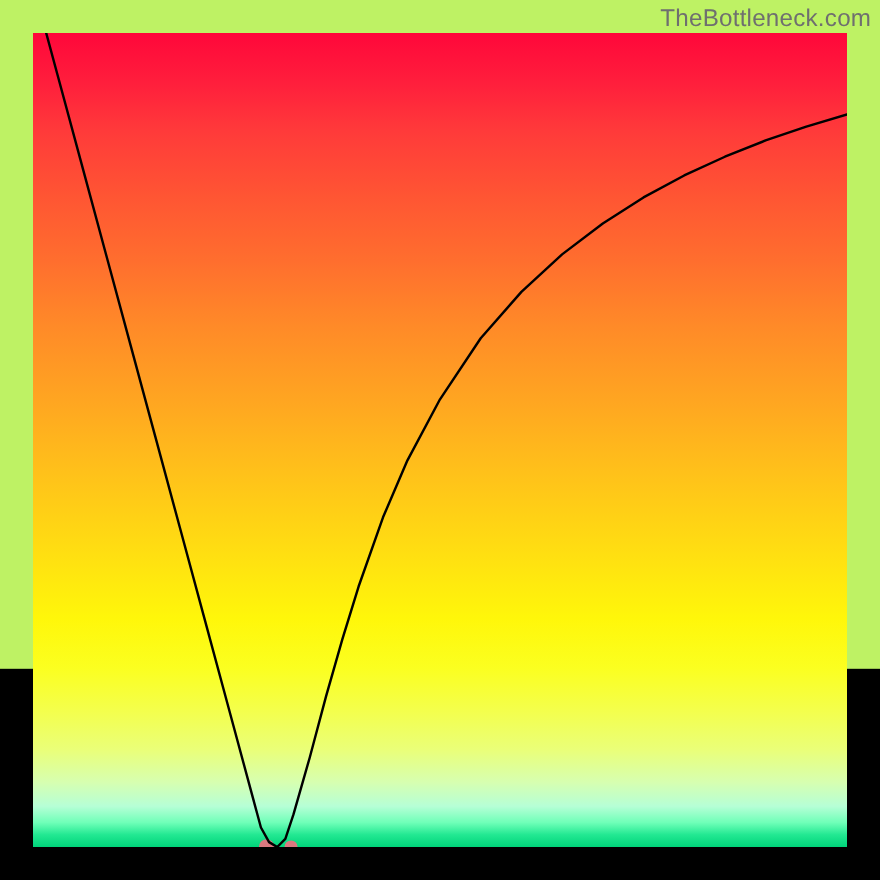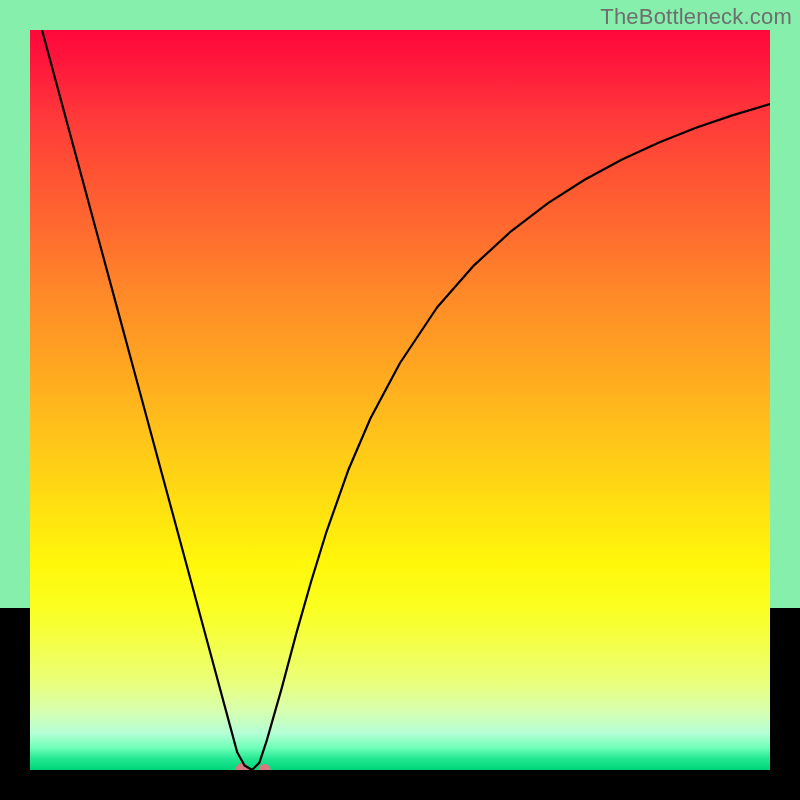--- a/index.html
+++ b/index.html
@@ -8,21 +8,21 @@
     width: 800px;
     height: 800px;
     overflow: hidden;
     background: #000;
     font-family: Arial, Helvetica, sans-serif;
   }
   .frame {
     position: relative;
     width: 800px;
     height: 608px;
-    background: #86efac;
+    background: #bef264;
     text-align: right;
   }
   .plot-area {
     position: absolute;
     left: 30px;
     top: 30px;
     width: 740px;
     height: 740px;
     overflow: hidden;
   }

